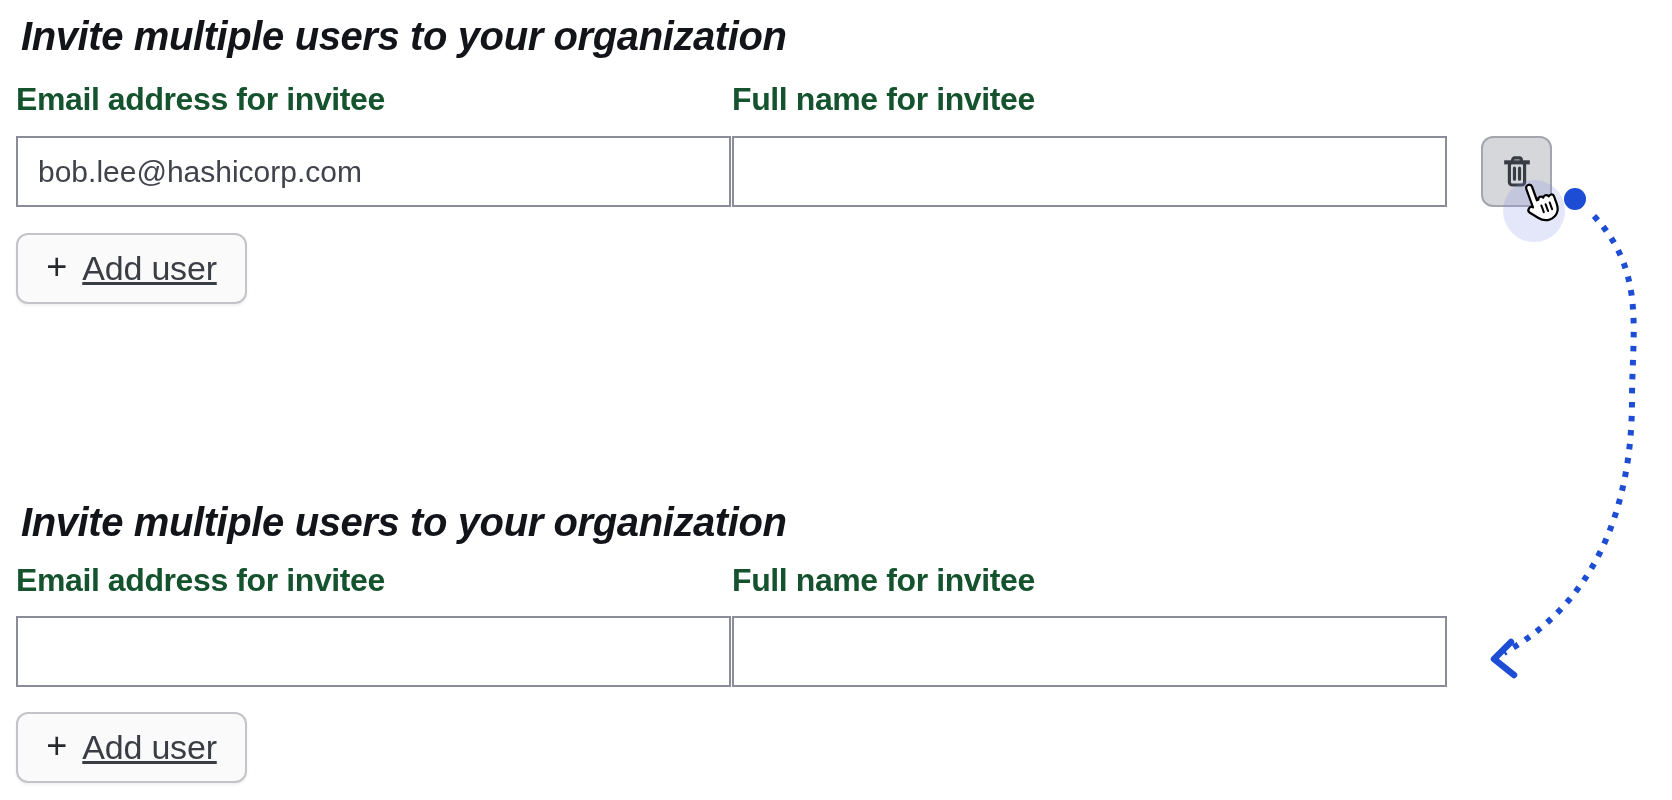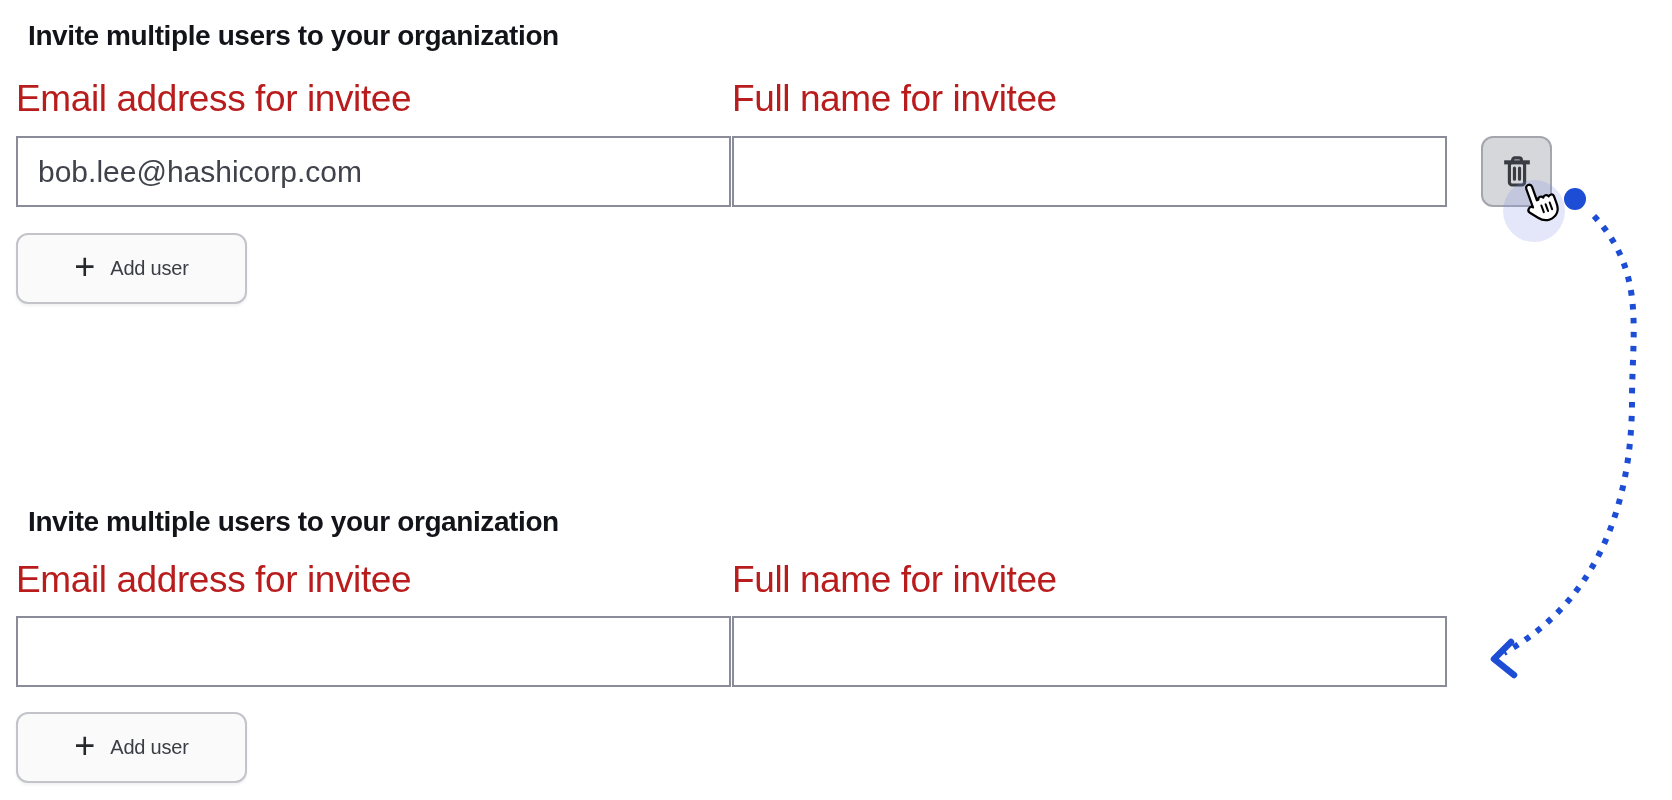--- a/index.html
+++ b/index.html
@@ -4,27 +4,27 @@
 <style>
   html,body{margin:0;padding:0;background:#ffffff;}
   #screen{
     position:relative;
     width:1672px;height:800px;
     background:#ffffff;
     font-family:"Liberation Sans", sans-serif;
     overflow:hidden;
   }
   .section-title{
-    position:absolute;left:28px;
-    font-size:28px;font-weight:700;color:#131419;
-    letter-spacing:-0.4px;line-height:36px;white-space:nowrap;
+    position:absolute;left:21px;
+    font-size:40px;font-weight:700;color:#131419;
+    letter-spacing:-0.4px;line-height:36px;white-space:nowrap;font-style:italic;
   }
   .field-label{
     position:absolute;
-    font-size:37px;font-weight:400;color:#b91c1c;
+    font-size:32px;font-weight:700;color:#14532d;
     letter-spacing:-0.4px;line-height:36px;white-space:nowrap;
   }
   .text-input{
     position:absolute;box-sizing:border-box;
     width:715px;height:71px;
     border:2px solid #8a8d99;border-radius:0;
     background:#ffffff;
     font-family:"Liberation Sans", sans-serif;
     font-size:30px;color:#40434b;
     padding:0 20px;outline:none;
@@ -36,22 +36,22 @@
     border:2px solid #c2c4ca;border-radius:12px;
     box-shadow:0 2px 3px rgba(0,0,0,0.06);
     display:flex;align-items:center;justify-content:center;
     cursor:pointer;
   }
   .add-user-btn .plus{
     font-size:36px;font-weight:400;color:#26282d;
     line-height:1;margin-right:15px;margin-top:-3px;
   }
   .add-user-btn .btn-label{
-    font-size:20px;font-weight:400;color:#3a3d44;
-    letter-spacing:-0.2px;white-space:nowrap;
+    font-size:34px;font-weight:400;color:#3a3d44;
+    letter-spacing:-0.2px;white-space:nowrap;text-decoration:underline;
   }
   .trash-btn{
     position:absolute;left:1481px;top:136px;box-sizing:border-box;
     width:71px;height:71px;
     background:#d6d7db;
     border:2px solid #a4a6ae;border-radius:12px;
     display:flex;align-items:center;justify-content:center;
     cursor:pointer;
   }
   

